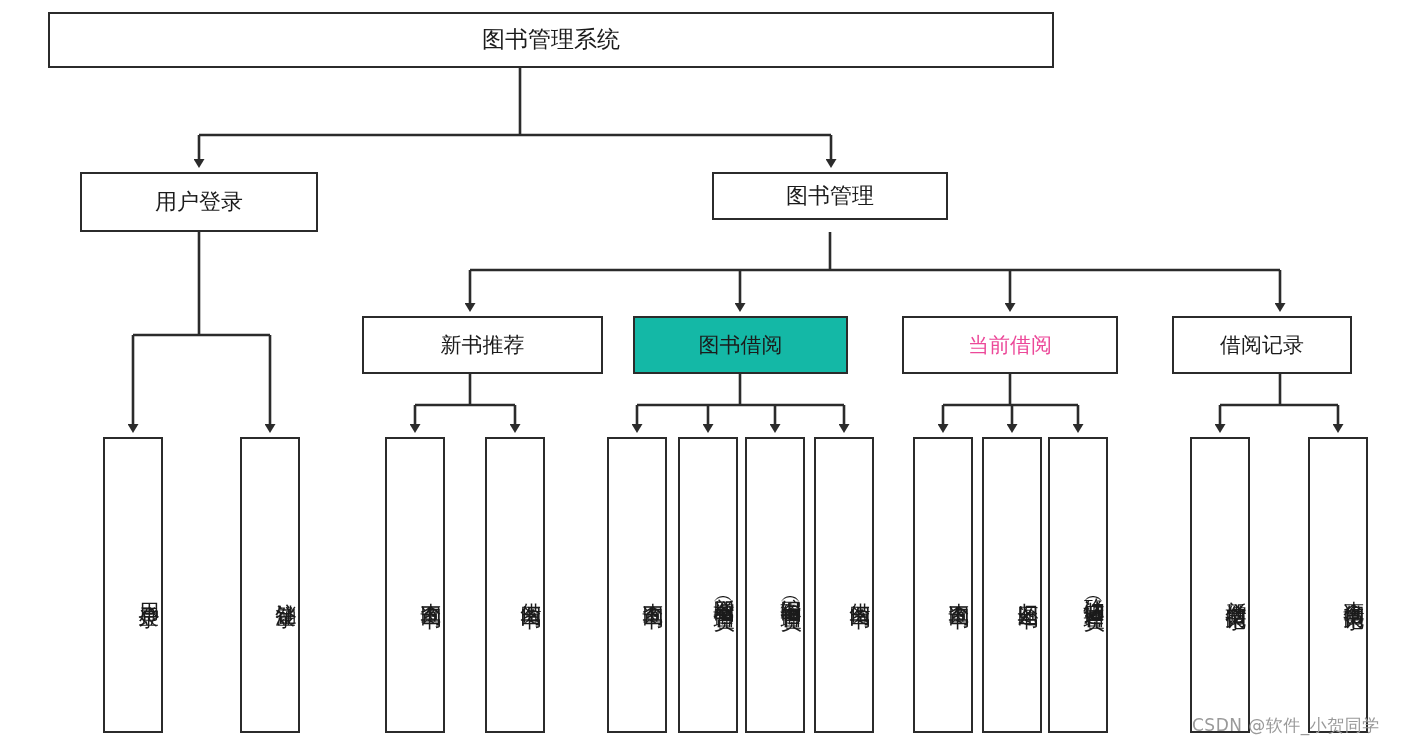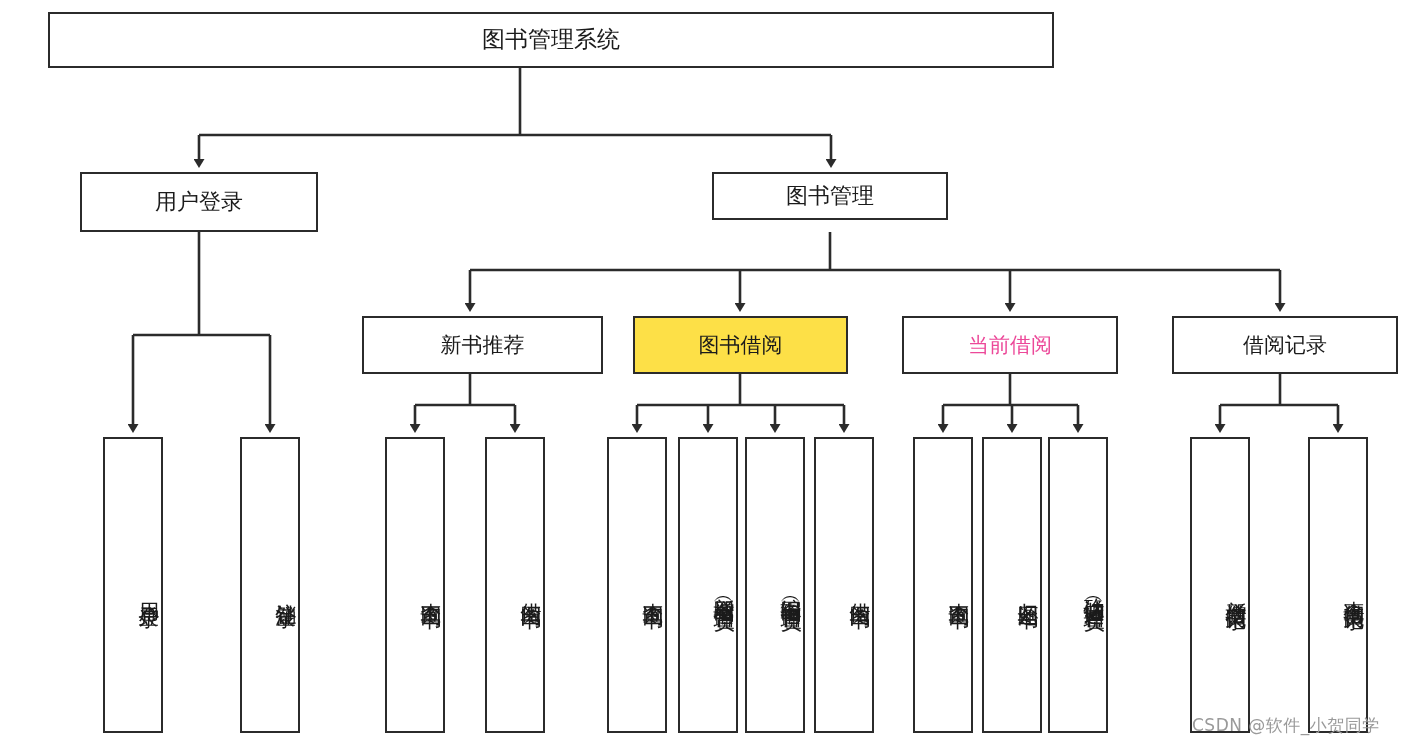--- a/index.html
+++ b/index.html
@@ -122,23 +122,23 @@
       <path d="M1338,405 L1338,425" marker-end="url(#arrow)"></path>
     </g>
   </svg>
 
   <div class="node root" style="left: 17px; top: 12px; width: 1006px; height: 56px; background: rgb(255, 255, 255); border-color: rgb(43, 43, 43); color: rgb(27, 27, 27); margin-left: 31px;">图书管理系统</div>
 
   <div class="node level1" style="left: 80px; top: 172px; width: 238px; height: 60px; background: rgb(255, 255, 255); border-color: rgb(43, 43, 43); color: rgb(27, 27, 27);">用户登录</div>
   <div class="node level1" style="left: 712px; top: 172px; width: 236px; height: 48px; background: rgb(255, 255, 255); border-color: rgb(43, 43, 43); color: rgb(27, 27, 27);">图书管理</div>
 
   <div class="node level2" style="left: 362px; top: 316px; width: 241px; height: 58px; background: rgb(255, 255, 255); border-color: rgb(43, 43, 43); color: rgb(27, 27, 27);">新书推荐</div>
-  <div class="node level2" style="left: 633px; top: 316px; width: 215px; height: 58px; background: #fde047; border-color: rgb(43, 43, 43); color: rgb(27, 27, 27);">图书借阅</div>
+  <div class="node level2" style="left: 633px; top: 316px; width: 215px; height: 58px; background: #14b8a6; border-color: rgb(43, 43, 43); color: rgb(27, 27, 27);">图书借阅</div>
   <div class="node level2" style="left: 902px; top: 316px; width: 216px; height: 58px; background: rgb(255, 255, 255); border-color: rgb(43, 43, 43); color: #ec4899;">当前借阅</div>
-  <div class="node level2" style="left: 1172px; top: 316px; width: 226px; height: 58px; background: rgb(255, 255, 255); border-color: rgb(43, 43, 43); color: rgb(27, 27, 27);">借阅记录</div>
+  <div class="node level2" style="left: 1172px; top: 316px; width: 180px; height: 58px; background: rgb(255, 255, 255); border-color: rgb(43, 43, 43); color: rgb(27, 27, 27);">借阅记录</div>
 
   <div class="node leaf" style="left: 103px; top: 437px; width: 60px; height: 296px; background: rgb(255, 255, 255); border-color: rgb(43, 43, 43); color: rgb(27, 27, 27);">
       <span class="leaf-text">用户登录</span>
     </div>
   <div class="node leaf" style="left: 240px; top: 437px; width: 60px; height: 296px; background: rgb(255, 255, 255); border-color: rgb(43, 43, 43); color: rgb(27, 27, 27);">
       <span class="leaf-text">注销登录</span>
     </div>
   <div class="node leaf" style="left: 385px; top: 437px; width: 60px; height: 296px; background: rgb(255, 255, 255); border-color: rgb(43, 43, 43); color: rgb(27, 27, 27);">
       <span class="leaf-text">查询图书</span>
     </div>

